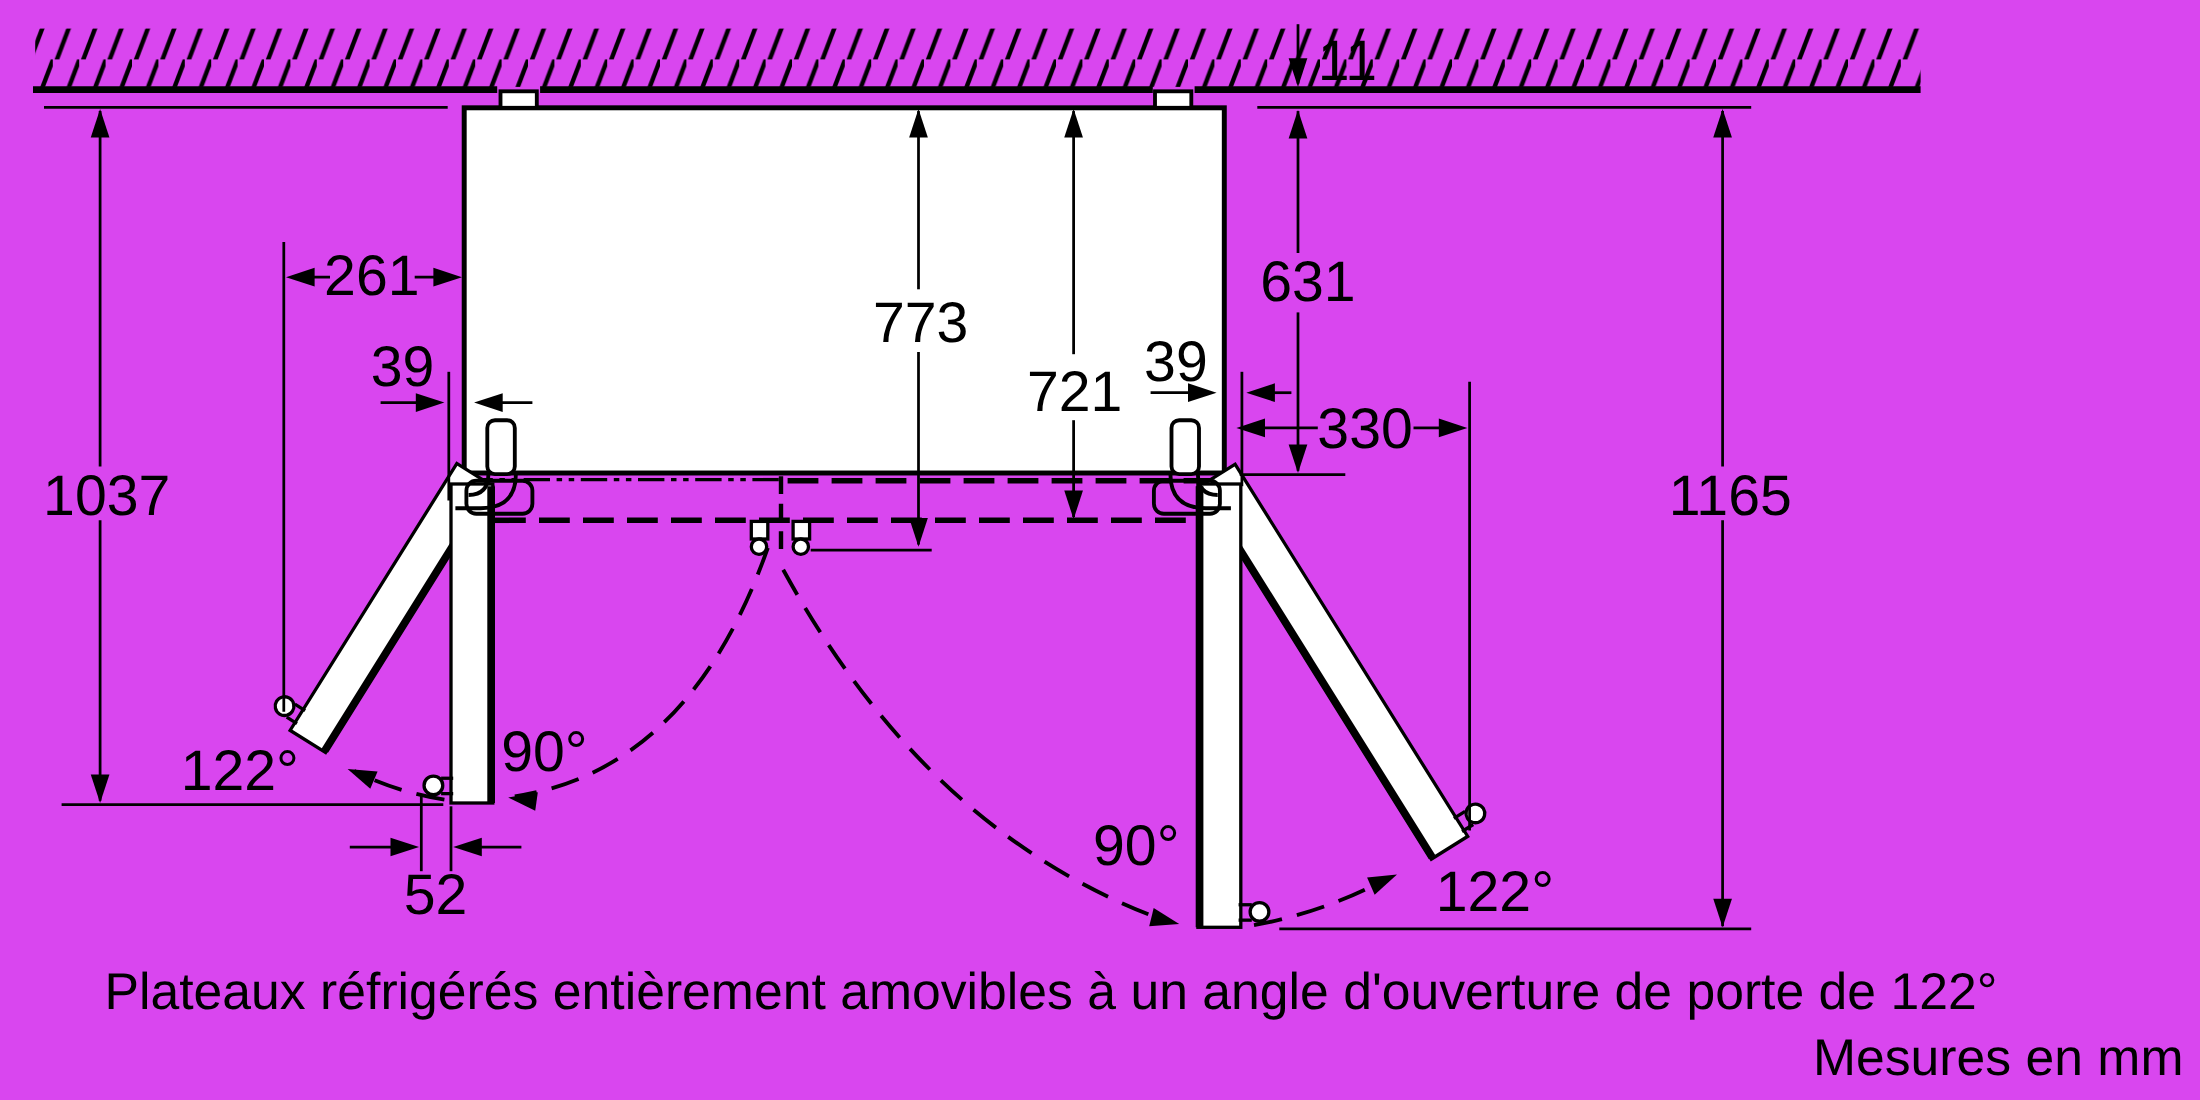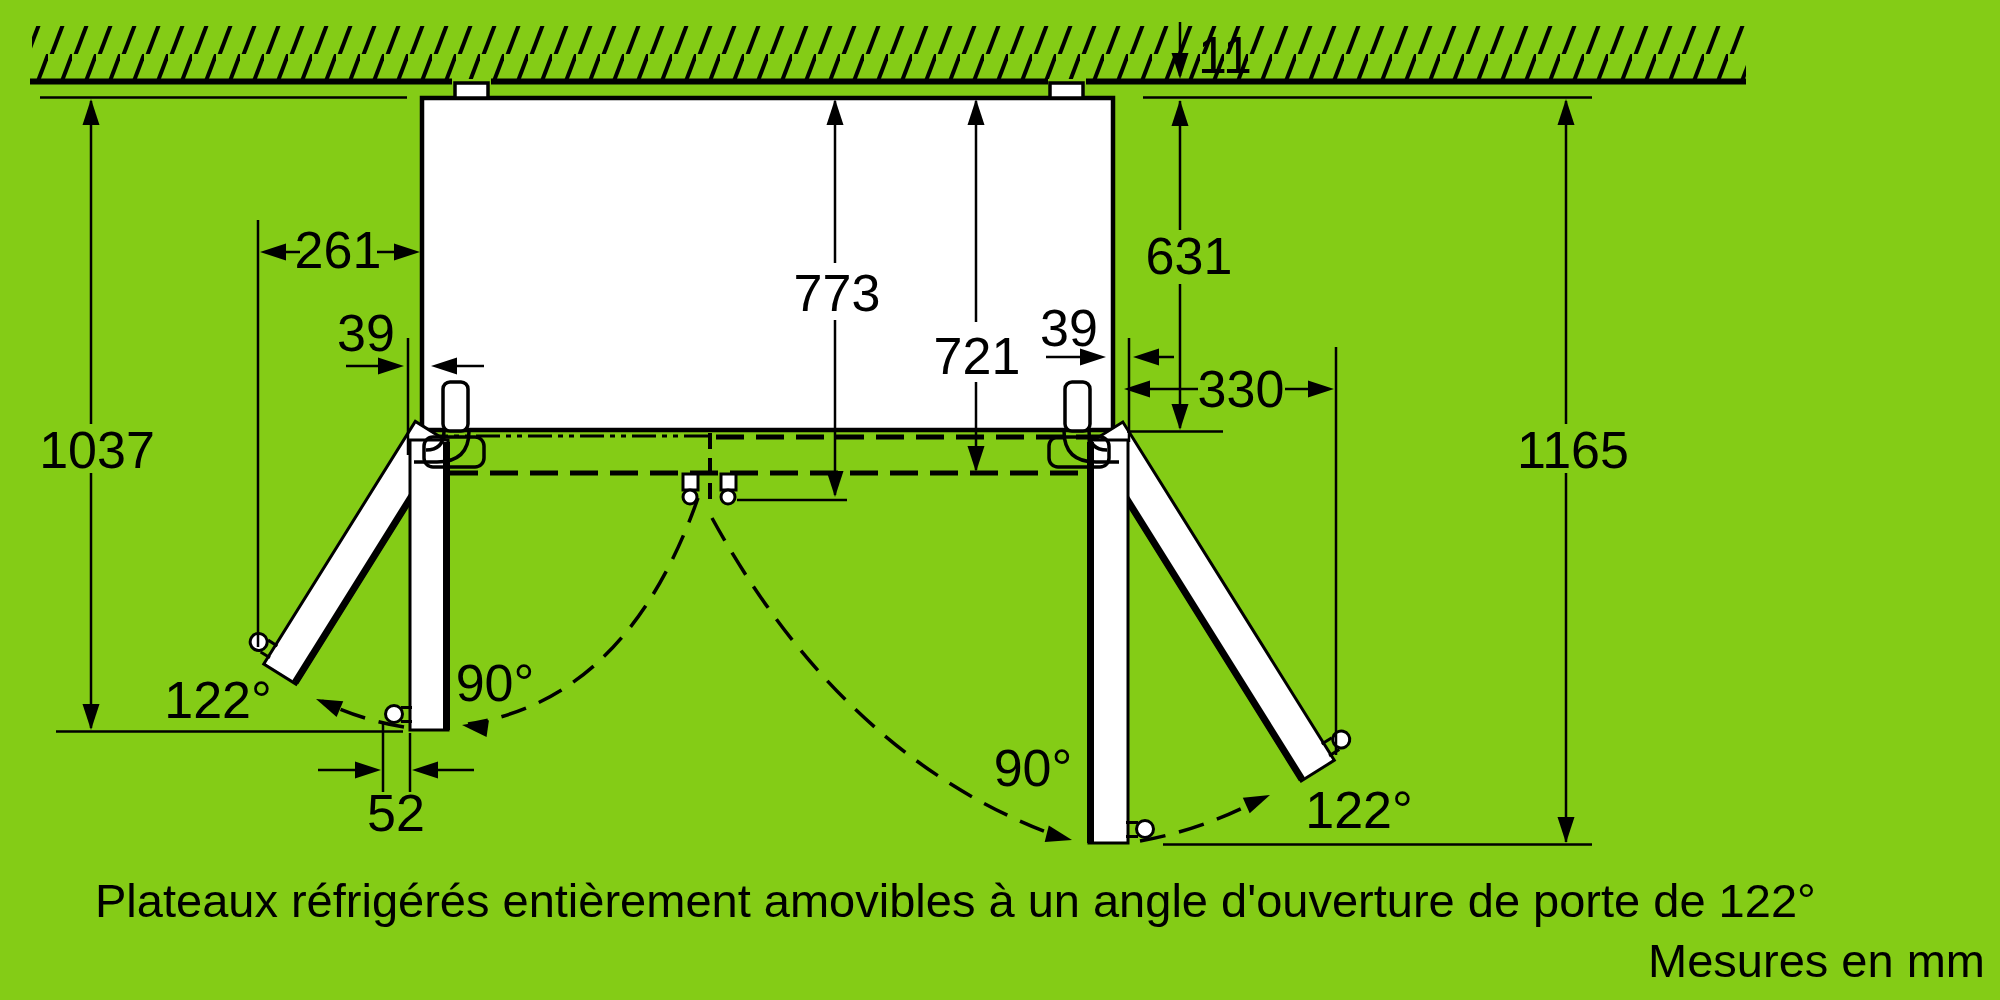--- a/index.html
+++ b/index.html
@@ -1,16 +1,16 @@
 <!DOCTYPE html>
 <html><head>
 <meta charset="utf-8">
 <style>
   html,body{margin:0;padding:0;background:#ffffff;}
-  .stage{position:relative;width:2000px;height:1000px;background:#84cc16;overflow:hidden;
+  .stage{position:relative;width:2000px;height:1000px;background:#d946ef;overflow:hidden;
          font-family:"Liberation Sans", sans-serif;}
   svg{position:absolute;left:0;top:0;}
   text{fill:#000;font-family:"Liberation Sans", sans-serif;}
   .dim{font-size:52px;}
   .cap{font-size:47px;}
 </style>
 </head>
 <body>
 
 <div class="stage">

